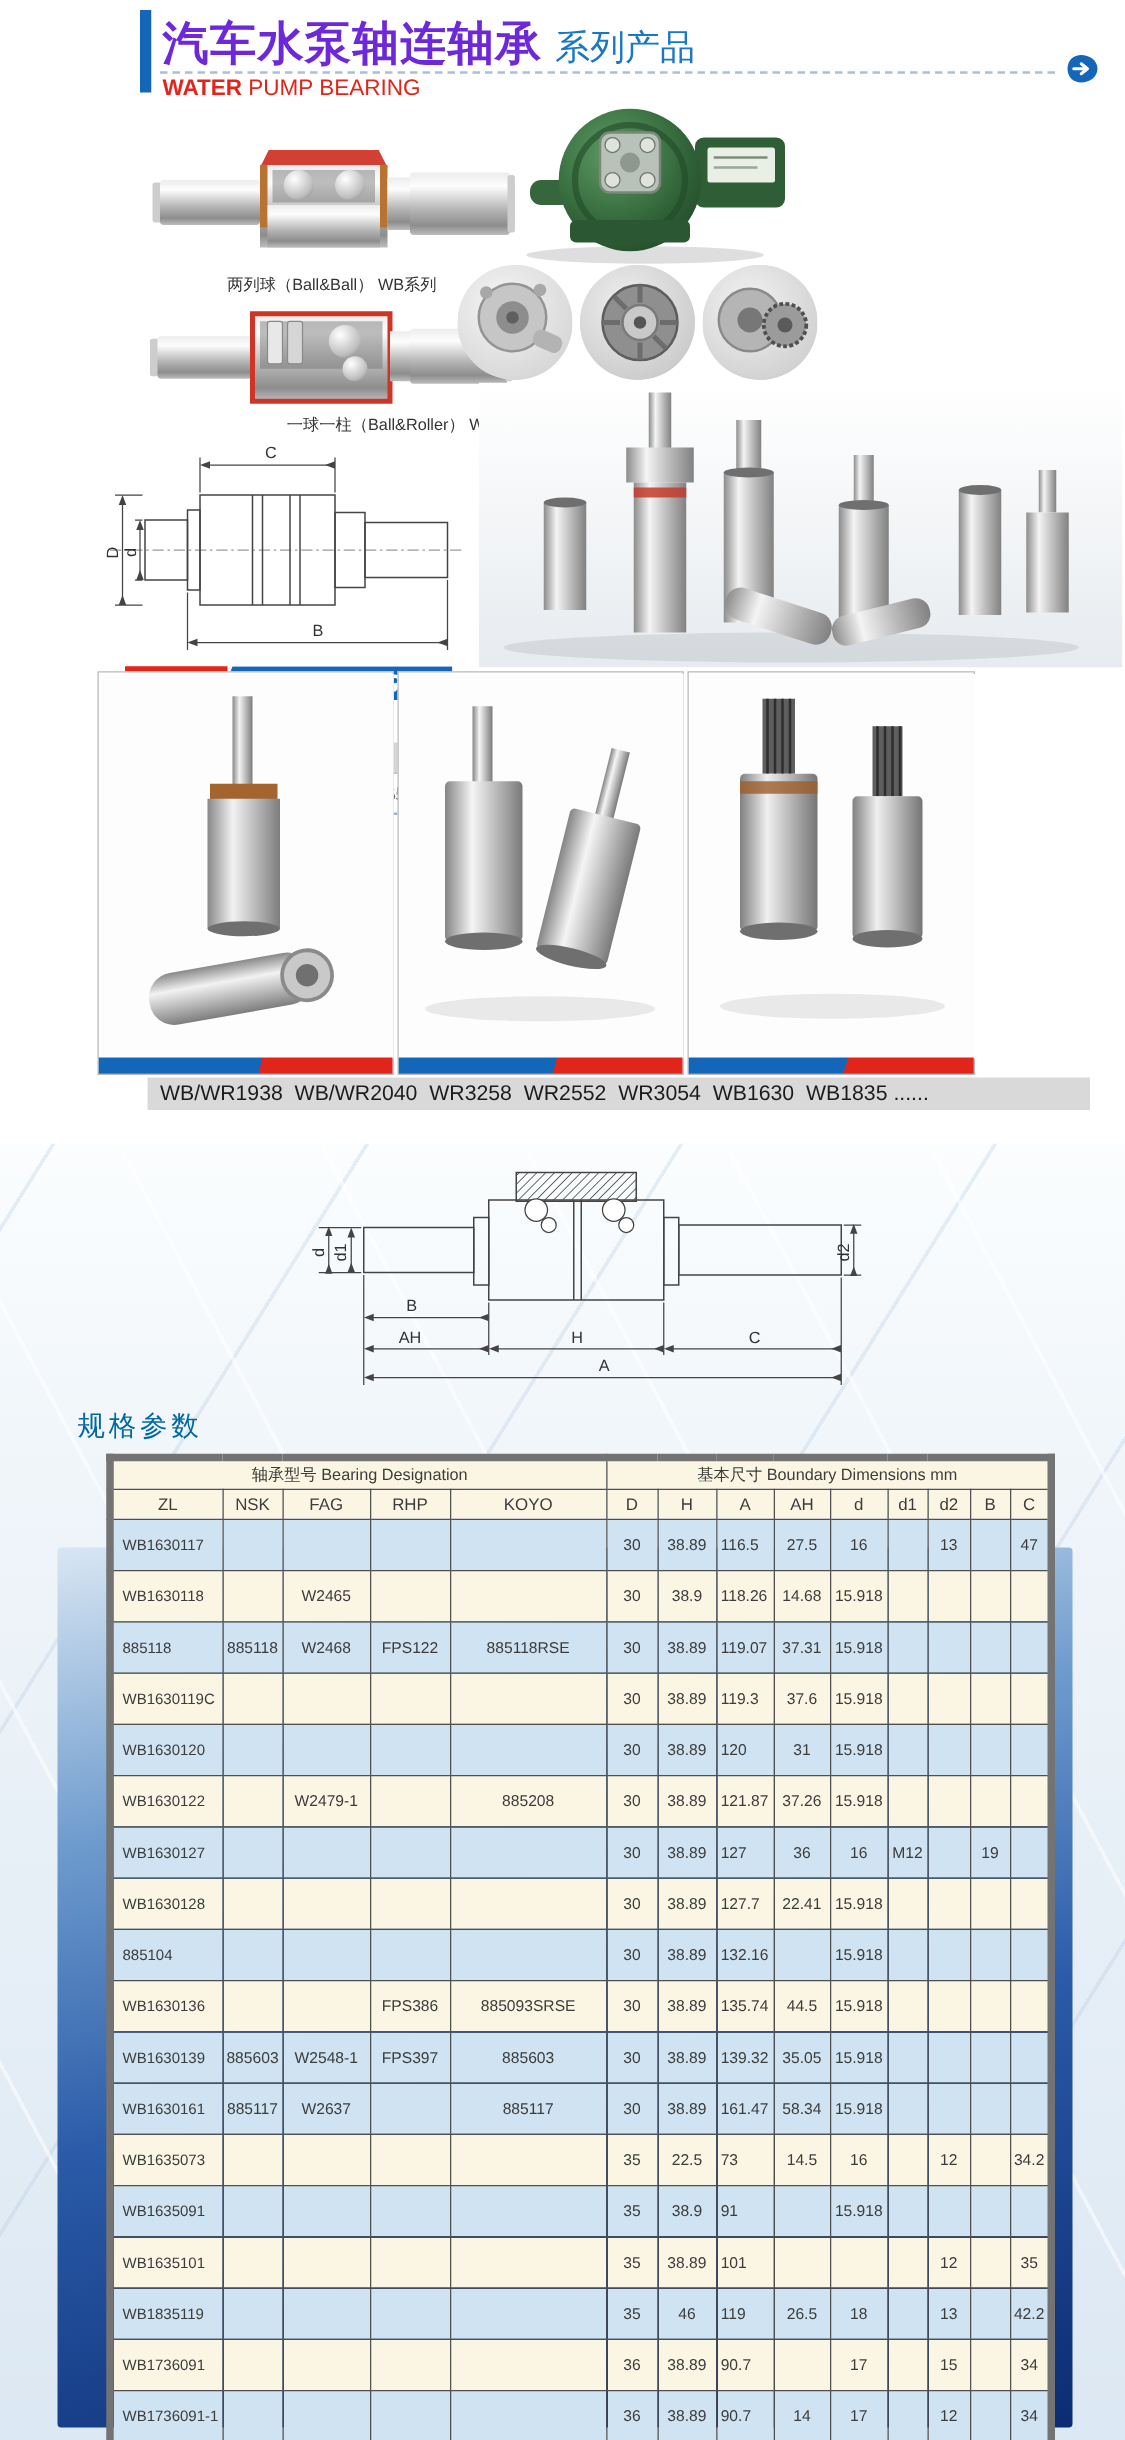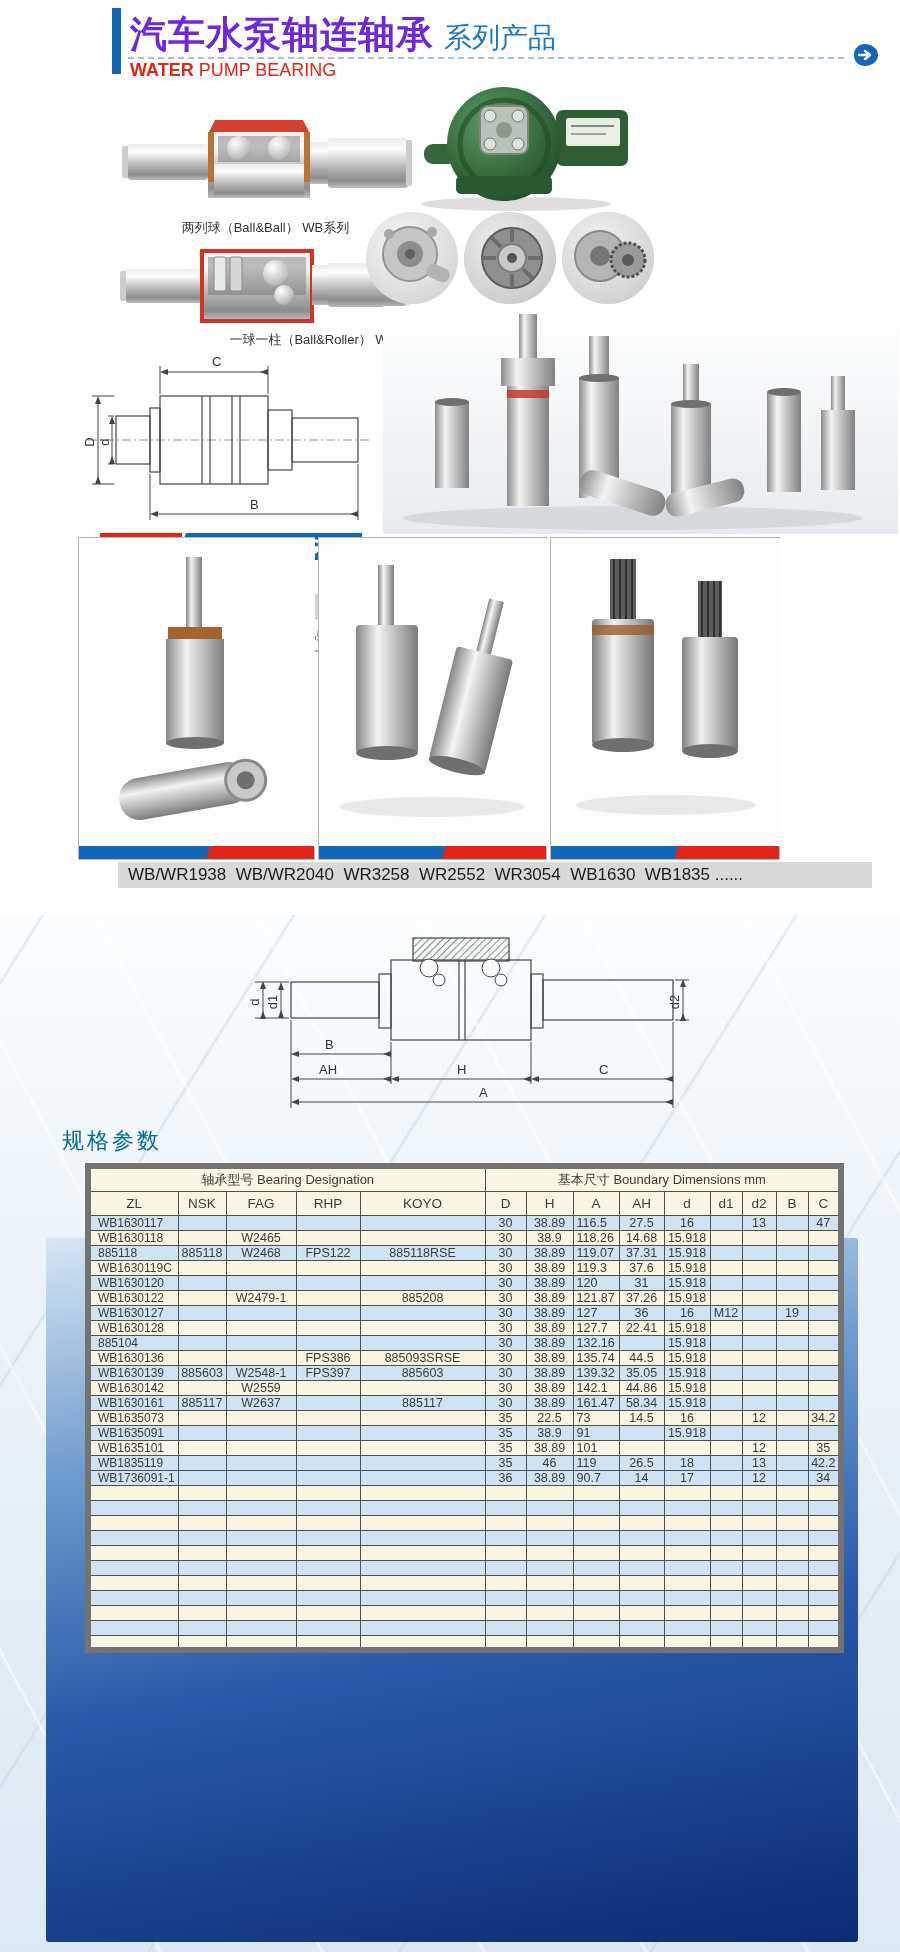--- a/index.html
+++ b/index.html
@@ -64,21 +64,21 @@
   .drawing2 { position:absolute; left:233px; top:922px; width:462px; height:196px; }
   .specs-title { position:absolute; left:62px; top:1126px; font-size:22px; color:#0369a1; letter-spacing:3px; font-family:"DejaVu Serif", serif; }
 
   
   .spec-table { position:absolute; left:85px; top:1163px; width:753px; border-collapse:collapse; table-layout:fixed;
       border:6px solid #737373;padding-left:32px; }
   .spec-table th, .spec-table td { border:1px solid #4f4f4f; overflow:hidden; white-space:nowrap;
       font-weight:400; color:#3c3c3c; }
   .spec-table thead th { background:#faf6e3; font-size:13px; height:25px; }
   .spec-table thead .cols th { height:24px; font-size:13.5px; }
-  .spec-table tbody tr { height:15px;border-radius:10px; }
+  .spec-table tbody tr { height:41px;border-radius:10px; }
   .spec-table td { font-size:12.5px; text-align:center; }
   .row-blue td { background:#cfe3f2; }
   .row-cream td { background:#faf6e3; }
   .cell-zl { text-align:left !important; padding-left:7px; font-size:12px !important; }
   .cell-a { text-align:left !important; padding-left:3px; }
 </style>
 </head>
 <body>
 
 <div id="page">
@@ -720,36 +720,20 @@
           <td>30</td>
           <td>38.89</td>
           <td class="cell-a">139.32</td>
           <td>35.05</td>
           <td>15.918</td>
           <td></td>
           <td></td>
           <td></td>
           <td></td>
         </tr>
-        <tr class="row-cream">
-          <td class="cell-zl">WB1630142</td>
-          <td></td>
-          <td>W2559</td>
-          <td></td>
-          <td></td>
-          <td>30</td>
-          <td>38.89</td>
-          <td class="cell-a">142.1</td>
-          <td>44.86</td>
-          <td>15.918</td>
-          <td></td>
-          <td></td>
-          <td></td>
-          <td></td>
-        </tr>
         <tr class="row-blue">
           <td class="cell-zl">WB1630161</td>
           <td>885117</td>
           <td>W2637</td>
           <td></td>
           <td>885117</td>
           <td>30</td>
           <td>38.89</td>
           <td class="cell-a">161.47</td>
           <td>58.34</td>
@@ -816,20 +800,36 @@
           <td>35</td>
           <td>46</td>
           <td class="cell-a">119</td>
           <td>26.5</td>
           <td>18</td>
           <td></td>
           <td>13</td>
           <td></td>
           <td>42.2</td>
         </tr>
+        <tr class="row-cream">
+          <td class="cell-zl">WB1736091</td>
+          <td></td>
+          <td></td>
+          <td></td>
+          <td></td>
+          <td>36</td>
+          <td>38.89</td>
+          <td class="cell-a">90.7</td>
+          <td></td>
+          <td>17</td>
+          <td></td>
+          <td>15</td>
+          <td></td>
+          <td>34</td>
+        </tr>
         <tr class="row-blue">
           <td class="cell-zl">WB1736091-1</td>
           <td></td>
           <td></td>
           <td></td>
           <td></td>
           <td>36</td>
           <td>38.89</td>
           <td class="cell-a">90.7</td>
           <td>14</td>

